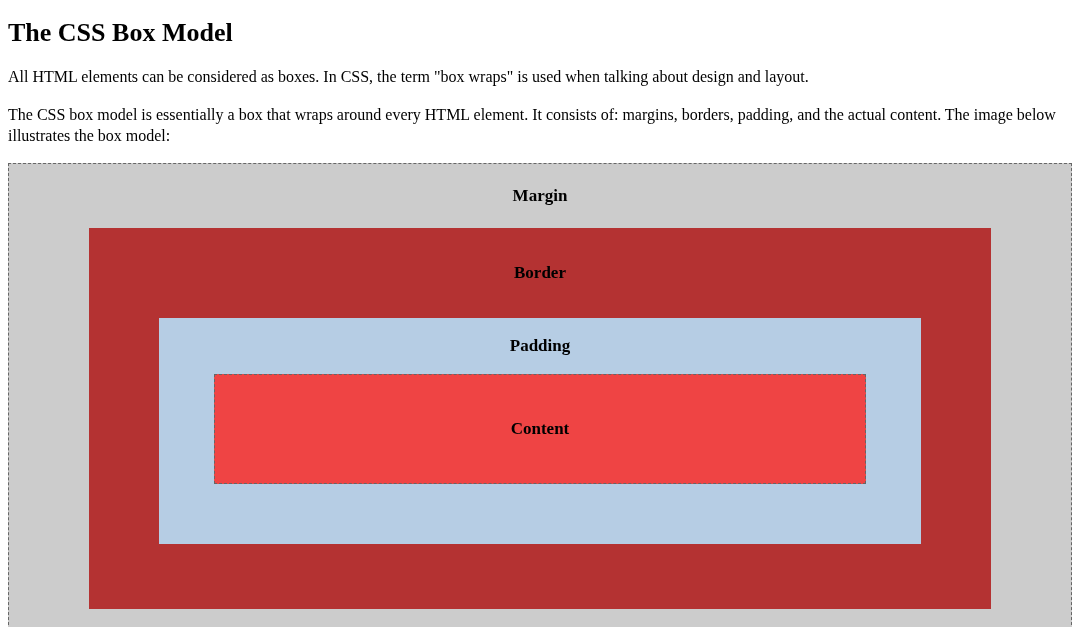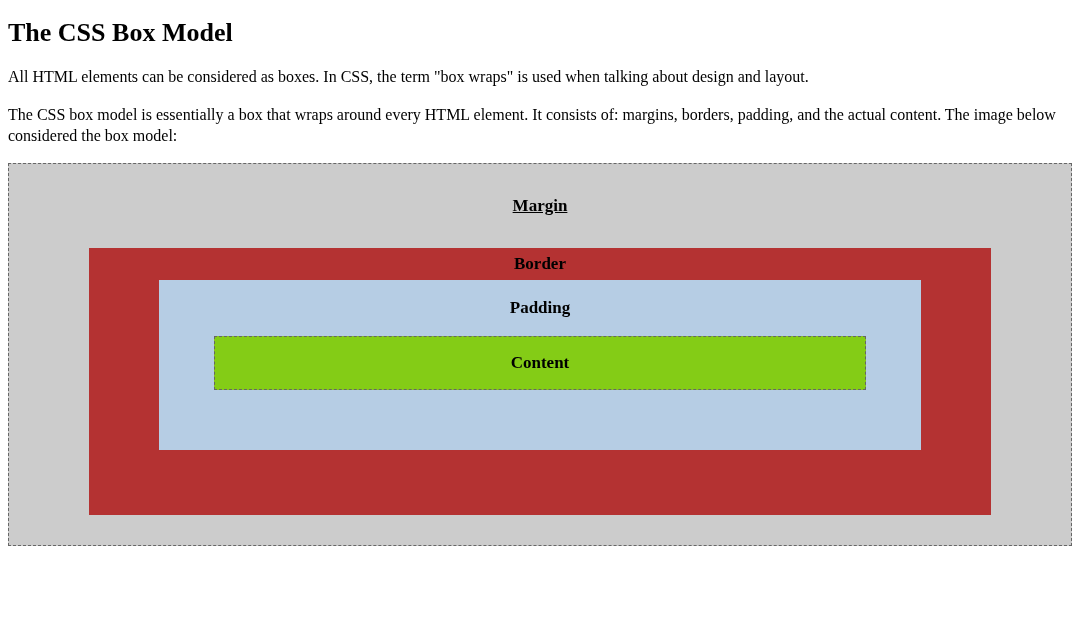--- a/index.html
+++ b/index.html
@@ -21,52 +21,51 @@
     }
     .box-model-diagram {
       background: #cccccc;
       border: 1px dashed #666;
       padding: 0 80px 30px 80px;
       text-align: center;
       font-weight: bold;
       font-size: 17px;
     }
     .margin-label {
-      padding: 32px 0;
-      text-decoration: underline;
+      padding: 22px 0;
     }
     .border-box {
       background: #b43232;
       padding: 0 70px 65px 70px;
     }
     .border-label {
-      padding: 6px 0;
+      padding: 35px 0;
     }
     .padding-box {
       background: #b6cde4;
       padding: 0 55px 60px 55px;
       text-align: center;
     }
     .padding-label {
       padding: 18px 0;
     }
     .content-box {
-      background: #84cc16;
+      background: #ef4444;
       border: 1px dashed #666;
-      padding: 16px 0;
+      padding: 44px 0;
     }
   </style>
 </head>
 <body>
 
 <h1>The CSS Box Model</h1>
 
 <p>All HTML elements can be considered as boxes. In CSS, the term "box wraps" is used when talking about design and layout.</p>
 
-<p>The CSS box model is essentially a box that wraps around every HTML element. It consists of: margins, borders, padding, and the actual content. The image below considered the box model:</p>
+<p>The CSS box model is essentially a box that wraps around every HTML element. It consists of: margins, borders, padding, and the actual content. The image below illustrates the box model:</p>
 
 <div class="box-model-diagram">
   <div class="margin-label">Margin</div>
   <div class="border-box">
     <div class="border-label">Border</div>
     <div class="padding-box">
       <div class="padding-label">Padding</div>
       <div class="content-box">Content</div>
     </div>
   </div>

